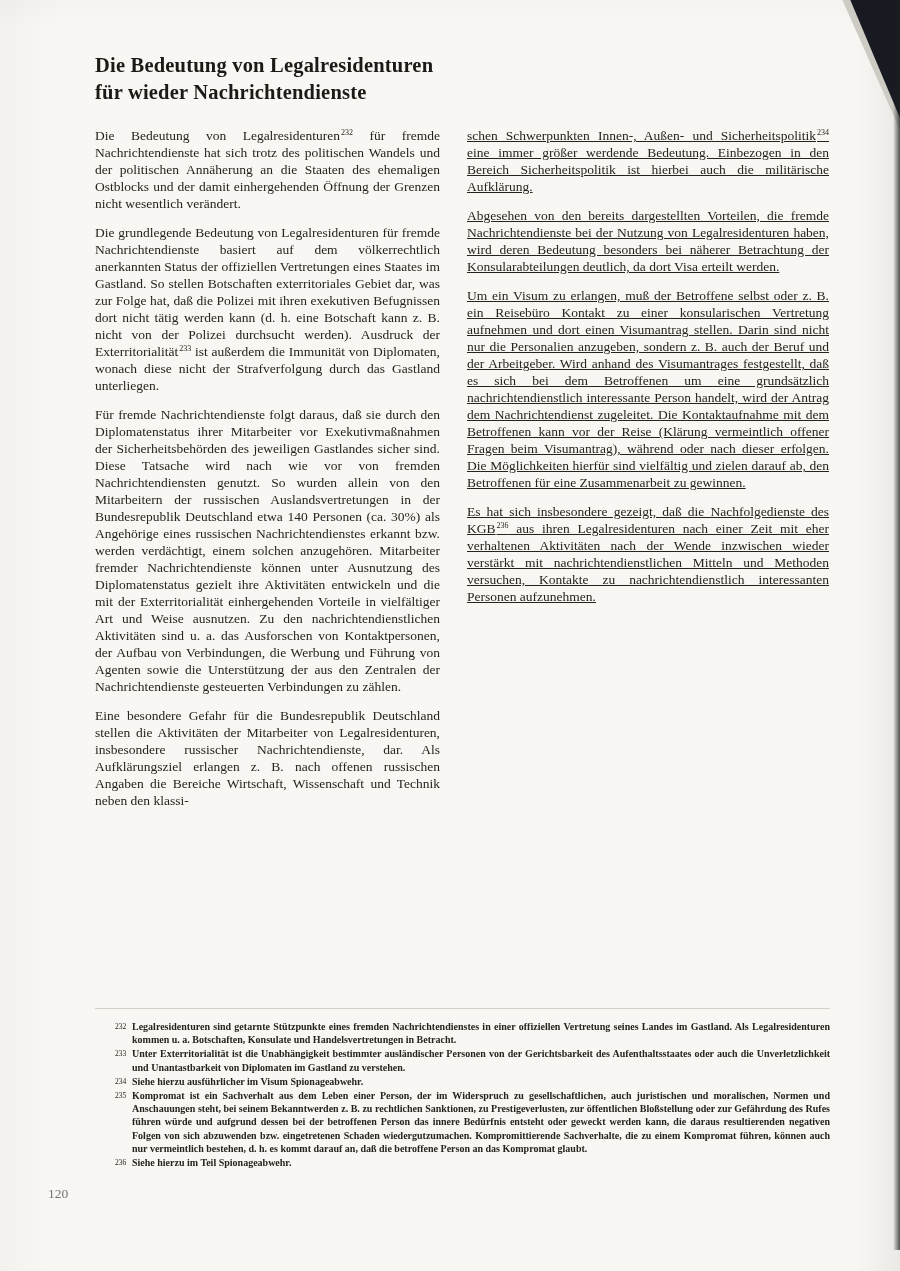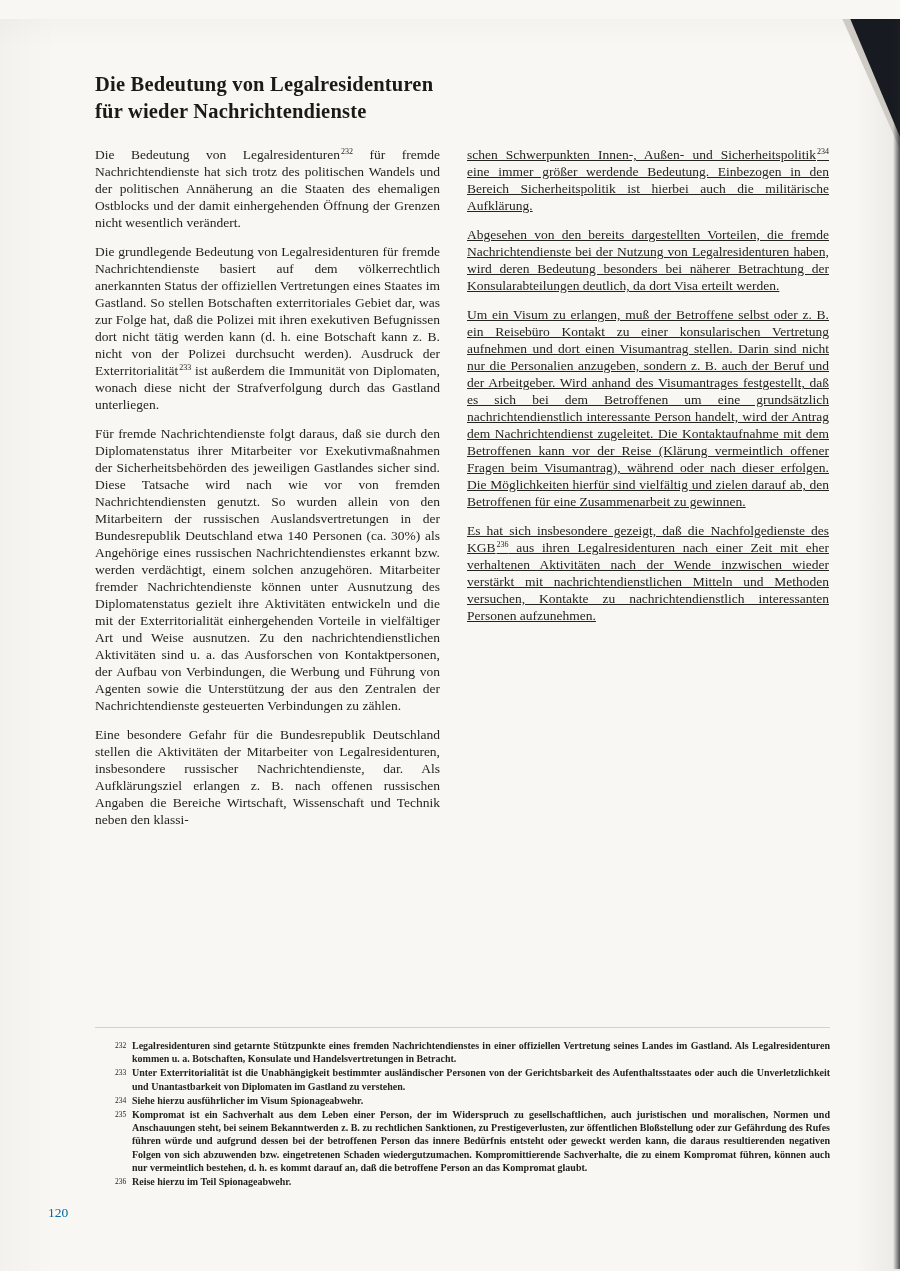--- a/index.html
+++ b/index.html
@@ -5,21 +5,21 @@
   * { box-sizing: border-box; }
   html, body { margin: 0; padding: 0; }
   body {
     width: 900px; height: 1271px;
     position: relative;
     overflow: hidden;
     background: var(--paper, #f8f7f3);
     font-family: "Liberation Serif", serif;
     color: var(--ink, #26241f);
   }
-  .page { position: absolute; inset: 0; background: var(--paper, #f8f7f3); margin-top: 19px; }
+  .page { position: absolute; inset: 0; background: var(--paper, #f8f7f3); }
   .shading {
     position: absolute; inset: 0; pointer-events: none;
     background:
       linear-gradient(to right, rgba(0,0,0,0.025), rgba(0,0,0,0) 55px),
       linear-gradient(to left, rgba(0,0,0,0.06), rgba(0,0,0,0) 45px),
       linear-gradient(to bottom, rgba(0,0,0,0.02), rgba(0,0,0,0) 28px);
   }
   .corner-light {
     position: absolute; top: 0; right: 0; width: 60px; height: 130px;
     background: #cdcbc4;
@@ -60,21 +60,21 @@
     position: absolute; top: 1020px; left: 115px; width: 715px;
     font-size: 10px; line-height: 13.2px;
   }
   .footnote { display: flex; margin: 0 0 1px 0; }
   sup.fn-marker {
     flex: 0 0 17px; font-size: 7.5px; line-height: 13.2px; padding-top: 0;
   }
   .fn-text { flex: 1; text-align: justify; hyphens: auto; font-weight: bold; -webkit-hyphens: auto; }
   .page-number {
     position: absolute; top: 1186px; left: 48px;
-    font-size: 13.5px; color: #0369a1;
+    font-size: 13.5px; color: #737373;
   }
 </style>
 </head>
 <body>
 
 <div class="page">
   <div class="shading"></div>
   <div class="corner-light"></div>
   <div class="corner-dark"></div>
   <div class="edge-strip"></div>
@@ -112,18 +112,18 @@
       <div class="footnote">
         <sup class="fn-marker">234</sup>
         <span class="fn-text">Siehe hierzu ausführlicher im Visum Spionageabwehr.</span>
       </div>
       <div class="footnote">
         <sup class="fn-marker">235</sup>
         <span class="fn-text">Kompromat ist ein Sachverhalt aus dem Leben einer Person, der im Widerspruch zu gesellschaftlichen, auch juristischen und moralischen, Normen und Anschauungen steht, bei seinem Bekanntwerden z. B. zu rechtlichen Sanktionen, zu Prestigeverlusten, zur öffentlichen Bloßstellung oder zur Gefährdung des Rufes führen würde und aufgrund dessen bei der betroffenen Person das innere Bedürfnis entsteht oder geweckt werden kann, die daraus resultierenden negativen Folgen von sich abzuwenden bzw. eingetretenen Schaden wiedergutzumachen. Kompromittierende Sachverhalte, die zu einem Kompromat führen, können auch nur vermeintlich bestehen, d. h. es kommt darauf an, daß die betroffene Person an das Kompromat glaubt.</span>
       </div>
       <div class="footnote">
         <sup class="fn-marker">236</sup>
-        <span class="fn-text">Reise hierzu im Teil Spionageabwehr.</span>
+        <span class="fn-text">Siehe hierzu im Teil Spionageabwehr.</span>
       </div>
     </div>
 
   <div class="page-number">120</div>
 </div>
 
 </body></html>

